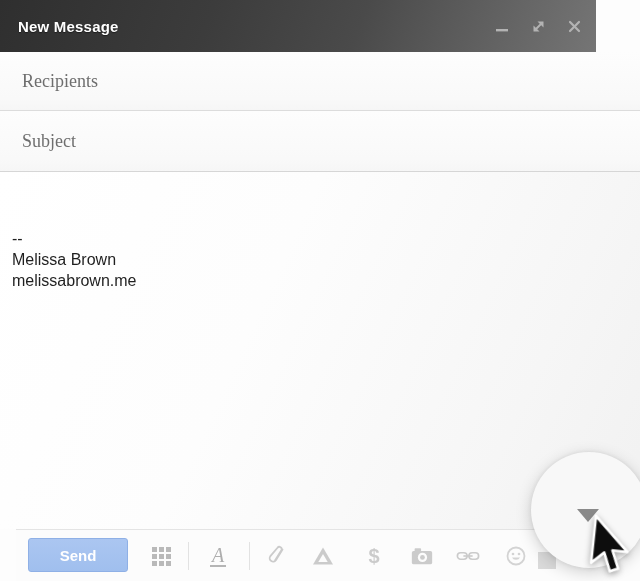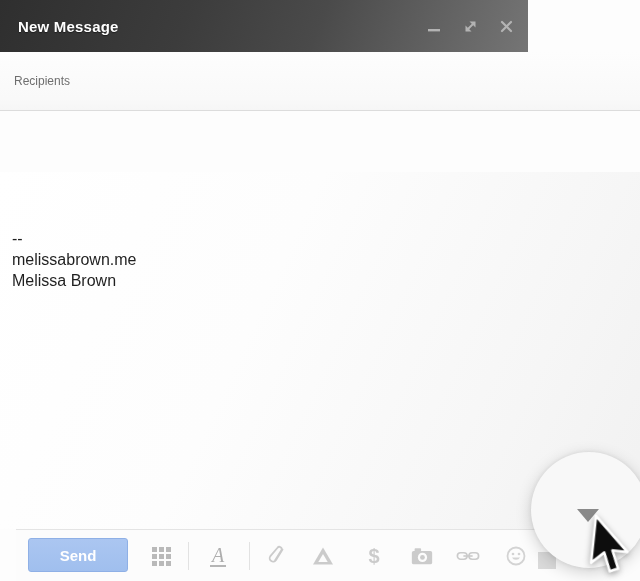--- a/index.html
+++ b/index.html
@@ -6,21 +6,21 @@
   html, body { width: 640px; height: 581px; overflow: hidden; }
   body { font-family: "Liberation Sans", "DejaVu Sans", sans-serif; background: #fff; }
 
   .window {
     position: relative; width: 640px; height: 581px;
     background: #fdfdfd; overflow: hidden;
   }
 
   
   .titlebar {
-    position: absolute; left: 0; top: 0; width: 528px; height: 52px;
+    position: absolute; left: 0; top: 0; width: 596px; height: 52px;
     background: linear-gradient(110deg, #2f2f2f 0%, #3c3c3c 35%, #4a4a4a 60%, #757575 100%);
     display: flex; align-items: center;
   }
   .titlebar-title {
     color: #ffffff; font-size: 15px; font-weight: bold;
     margin-left: 18px; letter-spacing: 0.2px;
     text-shadow: 0 1px 1px rgba(0,0,0,0.45);
   }
   .titlebar-controls {
     position: absolute; right: 12px; top: 0; height: 52px;
@@ -30,22 +30,22 @@
 
   
   .field-row {
     position: absolute; left: 0; width: 640px;
     background: linear-gradient(180deg, #fdfdfd 0%, #f9f9f9 80%, #f6f6f6 100%);
   }
   .field-recipients { top: 52px; height: 59px; border-bottom: 1px solid #dcdcdc; }
   .field-subject   { top: 111px; height: 61px; border-bottom: 1px solid #d6d6d6; }
   .field-input {
     width: 100%; height: 100%; border: none; outline: none; background: transparent;
-    padding-left: 14px; font-size: 12px; color: #333;
-    font-family: Liberation Sans, sans-serif;
+    padding-left: 22px; font-size: 18px; color: #333;
+    font-family: Liberation Serif, serif;
   }
   .field-input::placeholder { color: #6e6e6e; opacity: 1; }
 
   
   .compose-body {
     position: absolute; left: 0; top: 172px; width: 640px; height: 357px;
     background: linear-gradient(115deg, #ffffff 0%, #fdfdfd 40%, #f6f6f6 78%, #f1f1f1 100%);
     outline: none;
   }
   .signature {
@@ -142,26 +142,29 @@
             <line x1="12" y1="3" x2="3" y2="12"></line>
         </svg>
       </span>
     </div>
   </div>
 
   <div class="field-row field-recipients">
     <input class="field-input" type="text" placeholder="Recipients" style="">
   </div>
 
+  <div class="field-row field-subject">
+    <input class="field-input" type="text" placeholder="Subject" style="">
+  </div>
 
   <div class="compose-body">
     <div class="signature">
       <div>--</div>
+      <div>Melissa Brown</div>
       <div>melissabrown.me</div>
-      <div>Melissa Brown</div>
     </div>
   </div>
 
   <div class="toolbar">
     <button class="send-button">Send</button>
 
     <span class="tool-icon icon-apps-grid">
       <span class="grid-glyph">
         <span></span>
           <span></span>

